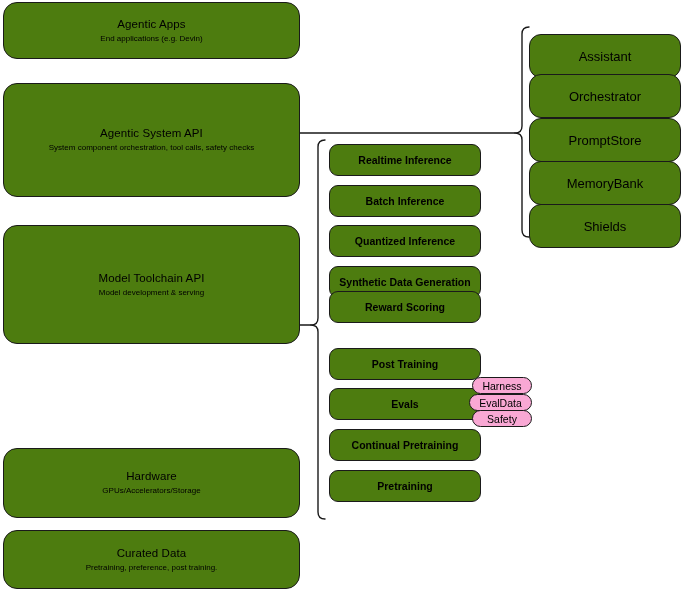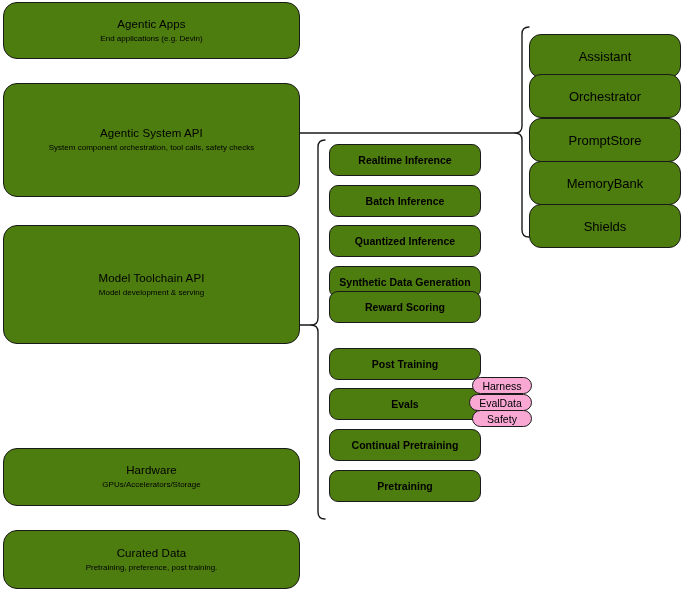--- a/index.html
+++ b/index.html
@@ -113,21 +113,21 @@
     <div class="title">Agentic System API</div>
     <div class="subtitle">System component orchestration, tool calls, safety checks</div>
   </div>
 
   <div class="box layer" style="top:225px; height:119px;text-align:center;">
     <div class="title">Model Toolchain API</div>
     <div class="subtitle">Model development &amp; serving</div>
   </div>
 
 
-  <div class="box layer" style="top:448px; height:58px;">
+  <div class="box layer" style="top:448px; height:70px;">
     <div class="title">Hardware</div>
     <div class="subtitle">GPUs/Accelerators/Storage</div>
   </div>
 
   <div class="box layer" style="top:530px; height:59px;">
     <div class="title">Curated Data</div>
     <div class="subtitle">Pretraining, preference, post training.</div>
   </div>
 
   <div class="box mid" style="top:144px;">

